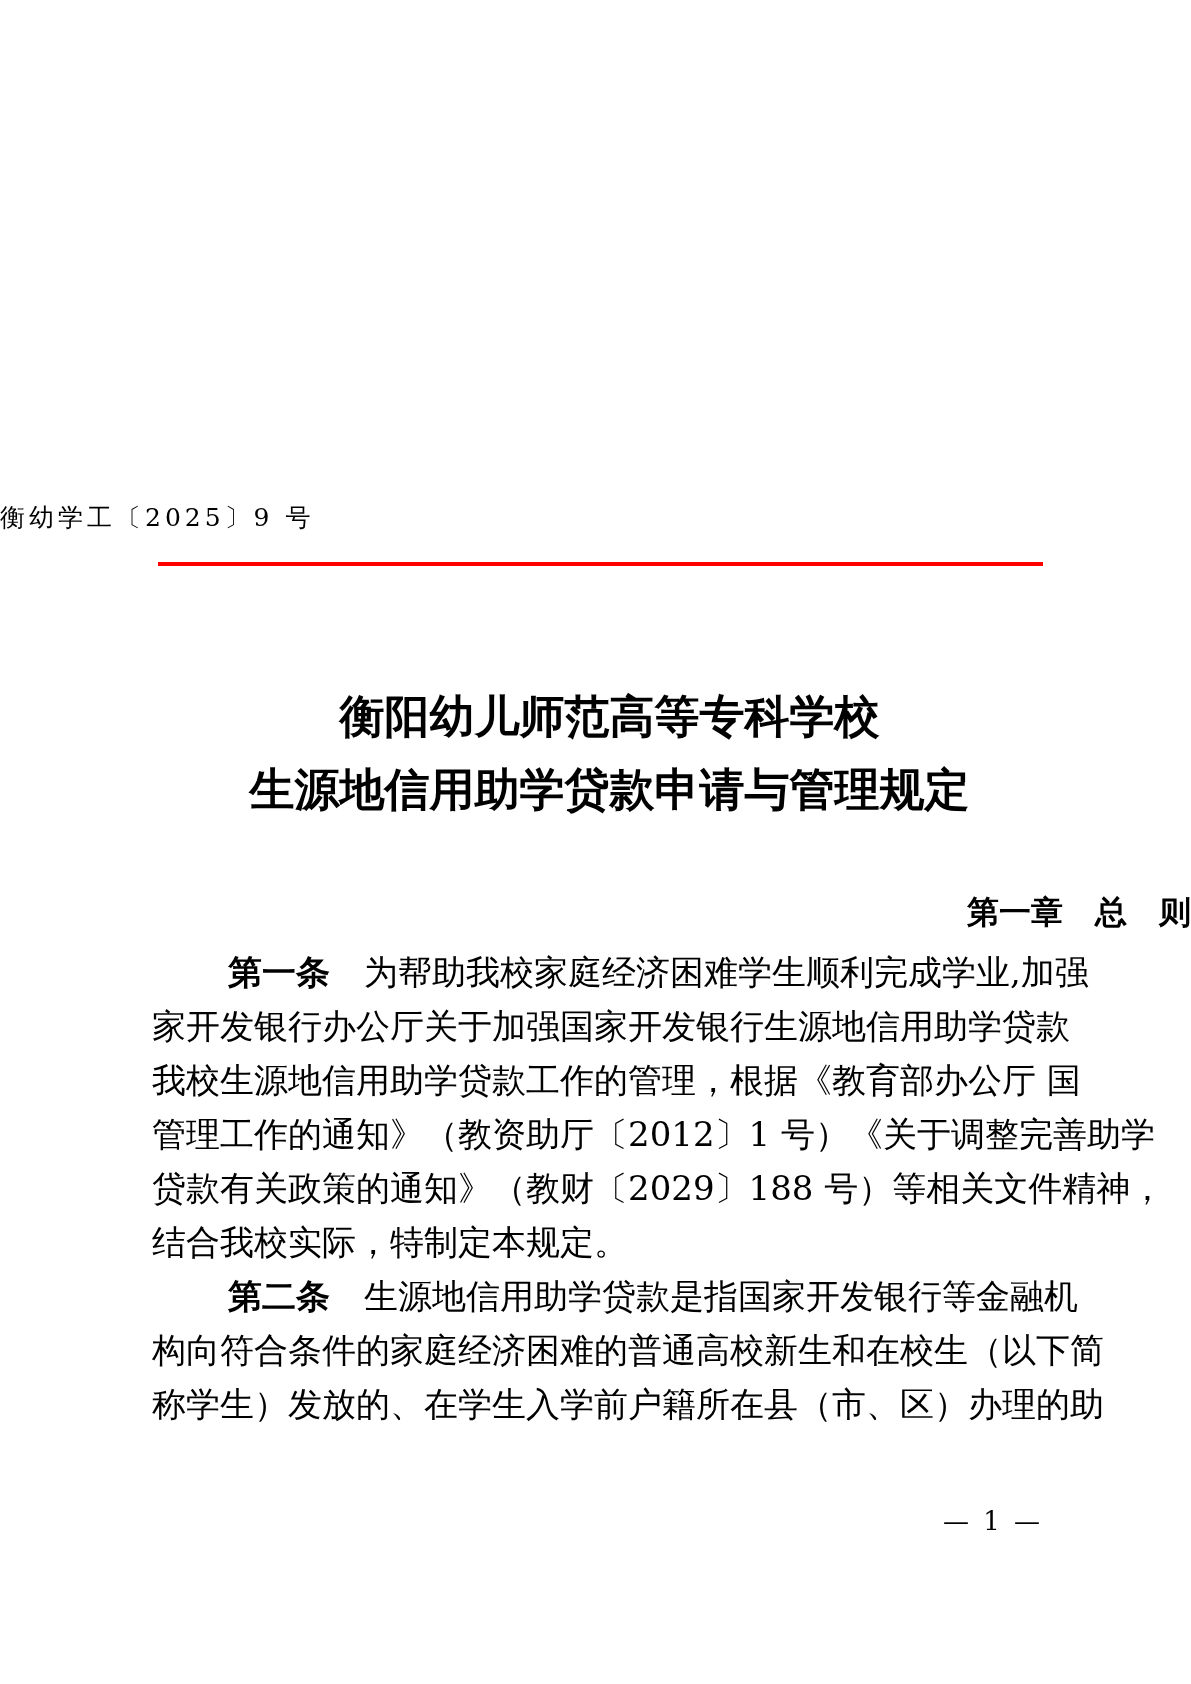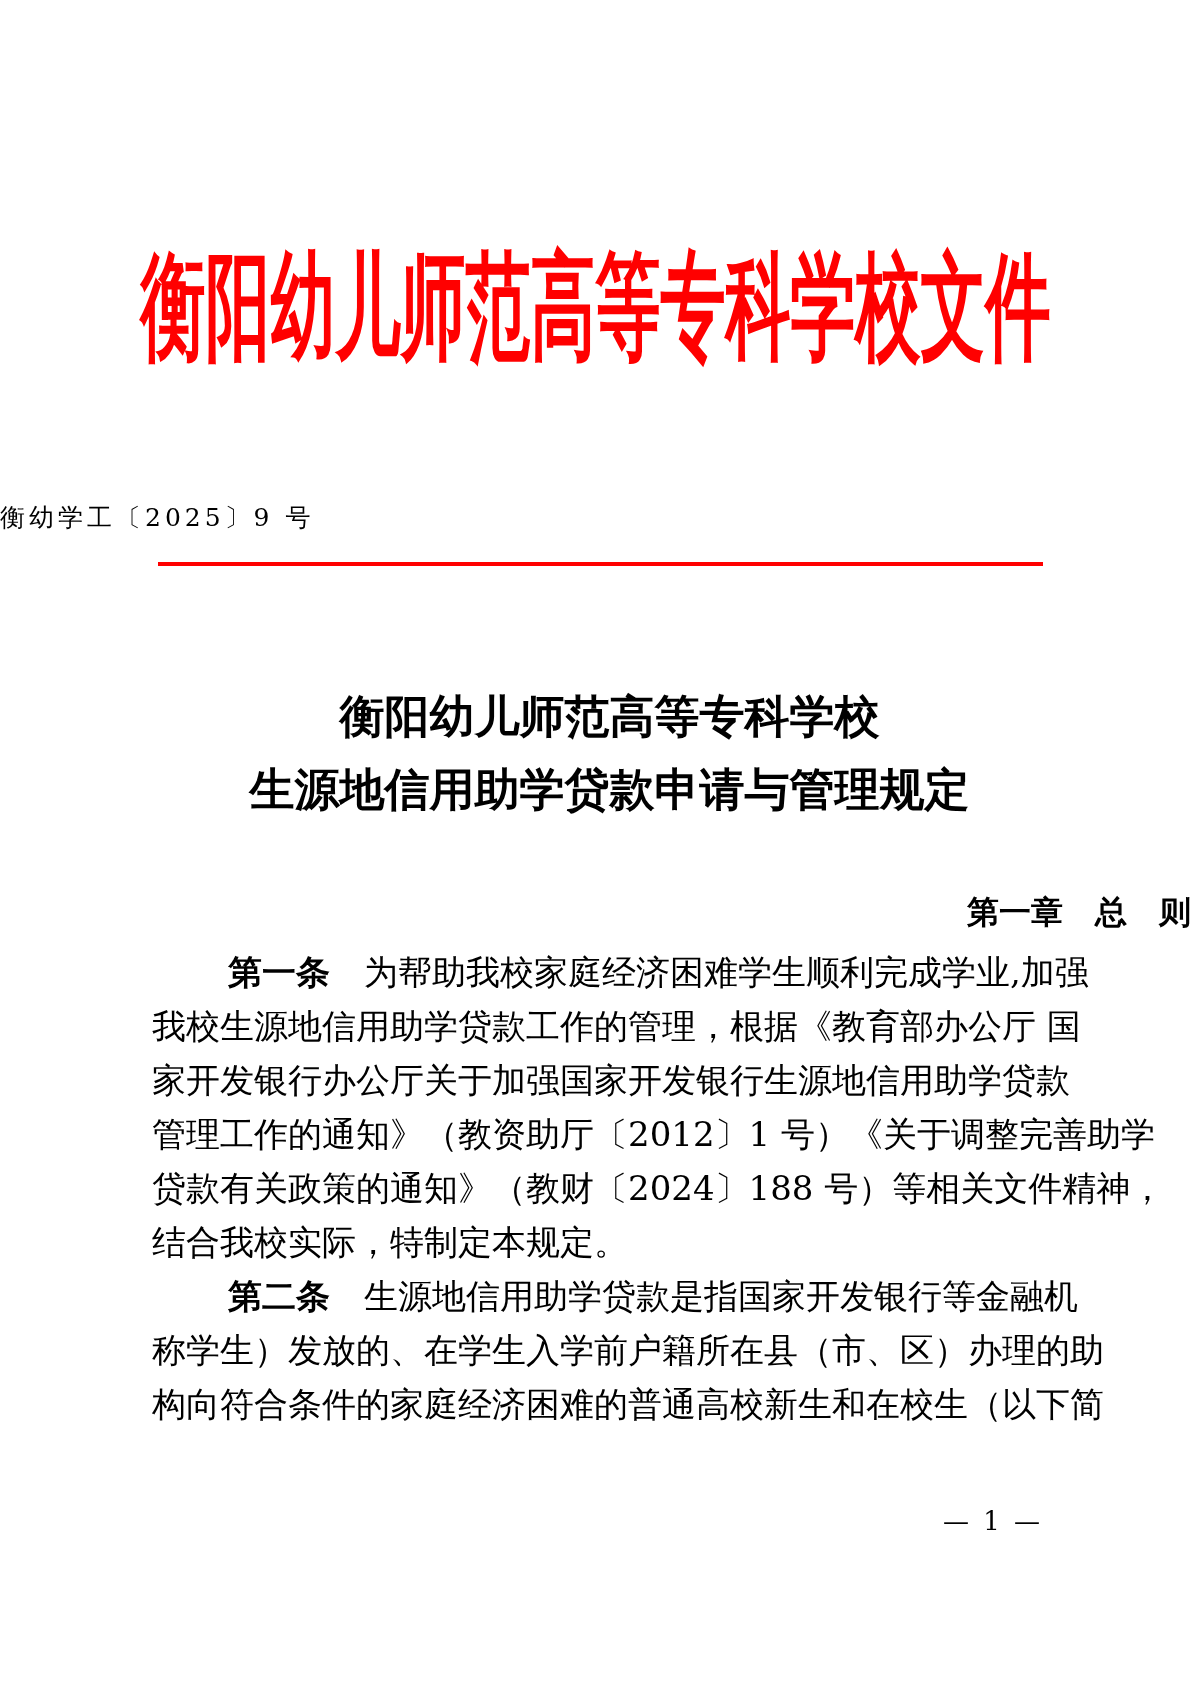--- a/index.html
+++ b/index.html
@@ -127,49 +127,46 @@
     line-height: 26px;
     letter-spacing: 3px;
     text-align: right;
   }
 </style>
 </head>
 <body>
 
 <div class="page">
 
-  <div class="red-header">
-    <span class="red-header-text">衡阳幼儿师范高等专科学校文件</span>
-  </div>
 
   <div class="doc-number">衡幼学工〔2025〕9 号</div>
 
   <div class="red-rule"></div>
 
   <div class="doc-title">
     <div class="doc-title-line">衡阳幼儿师范高等专科学校</div>
     <div class="doc-title-line">生源地信用助学贷款申请与管理规定</div>
   </div>
 
   <div class="chapter">第一章　总　则</div>
 
   <div class="body-text">
 
     <div class="bline first">
       <span class="term">第一条</span><span>为帮助我校家庭经济困难学生顺利完成学业,加强</span>
     </div>
+    <div class="bline">家开发银行办公厅关于加强国家开发银行生源地信用助学贷款</div>
     <div class="bline">我校生源地信用助学贷款工作的管理，根据《教育部办公厅 国</div>
-    <div class="bline">家开发银行办公厅关于加强国家开发银行生源地信用助学贷款</div>
     <div class="bline">管理工作的通知》（教资助厅〔2012〕1 号）《关于调整完善助学</div>
-    <div class="bline">贷款有关政策的通知》（教财〔2024〕188 号）等相关文件精神，</div>
+    <div class="bline">贷款有关政策的通知》（教财〔2029〕188 号）等相关文件精神，</div>
     <div class="bline end">结合我校实际，特制定本规定。</div>
 
     <div class="bline first">
       <span class="term">第二条</span><span>生源地信用助学贷款是指国家开发银行等金融机</span>
     </div>
+    <div class="bline">构向符合条件的家庭经济困难的普通高校新生和在校生（以下简</div>
     <div class="bline">称学生）发放的、在学生入学前户籍所在县（市、区）办理的助</div>
-    <div class="bline">构向符合条件的家庭经济困难的普通高校新生和在校生（以下简</div>
 
   </div>
 
   <div class="page-number">— 1 —</div>
 
 </div>
 
 </body></html>

